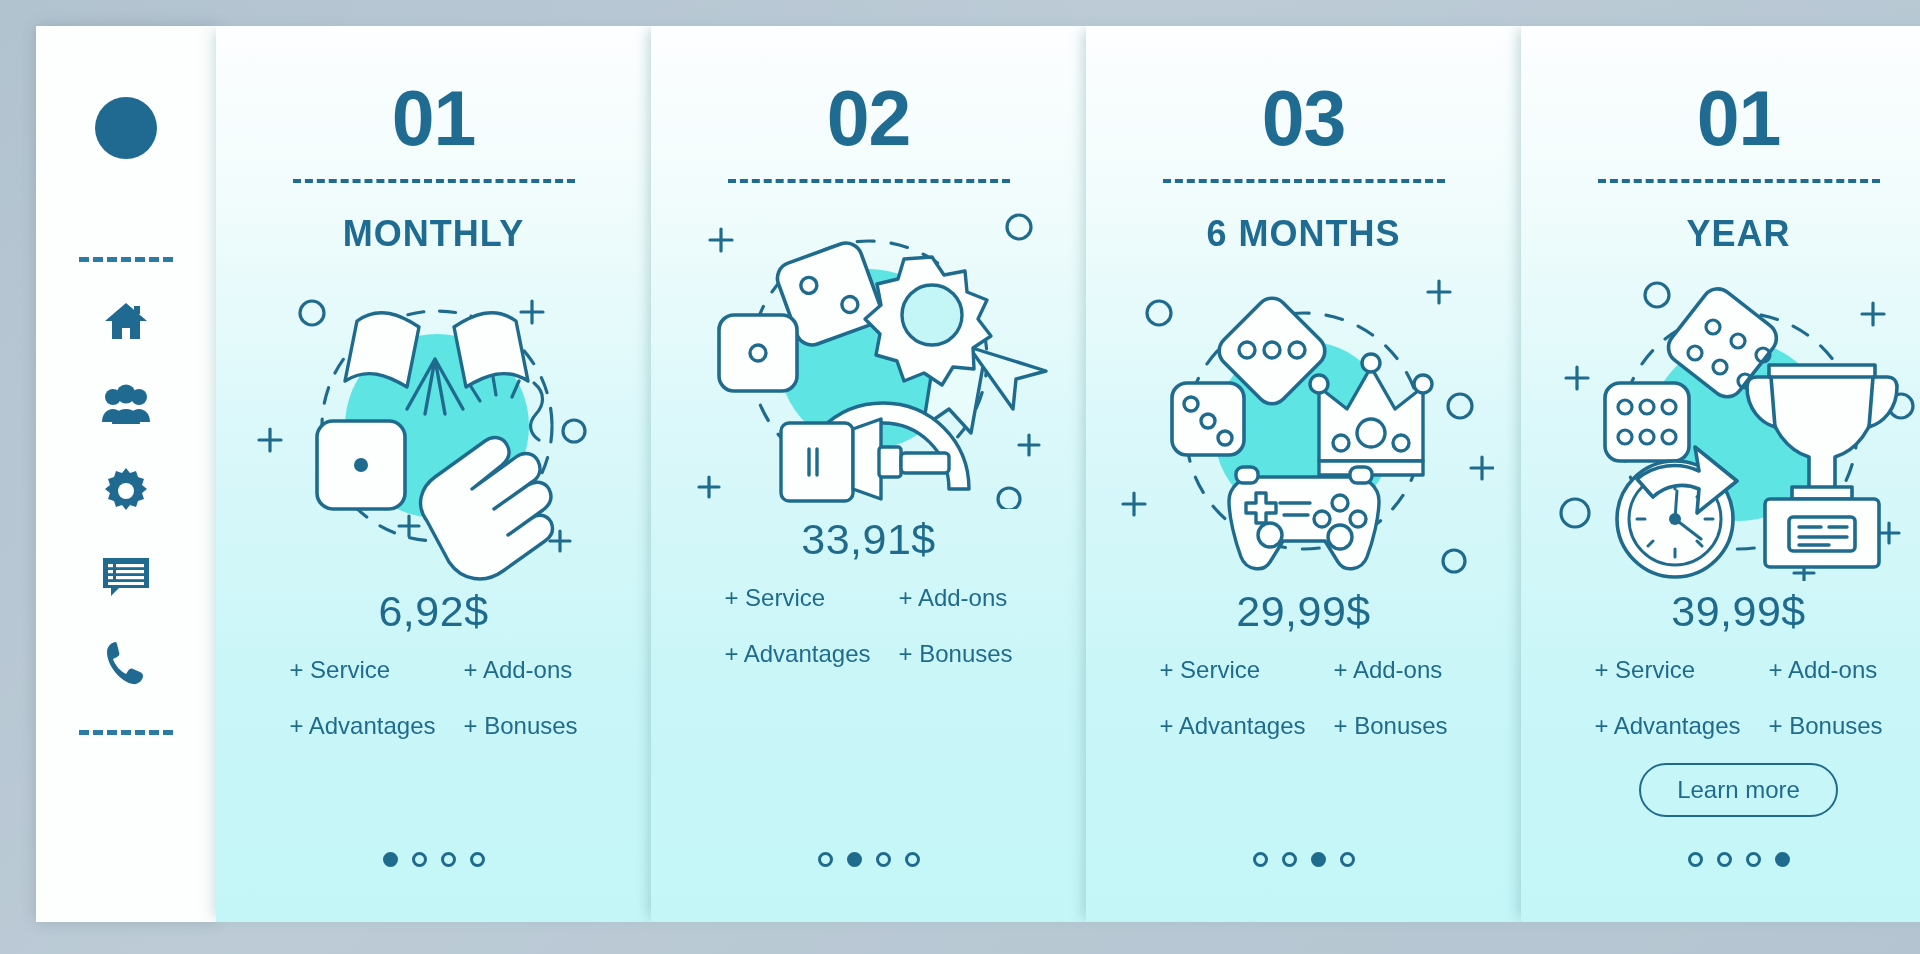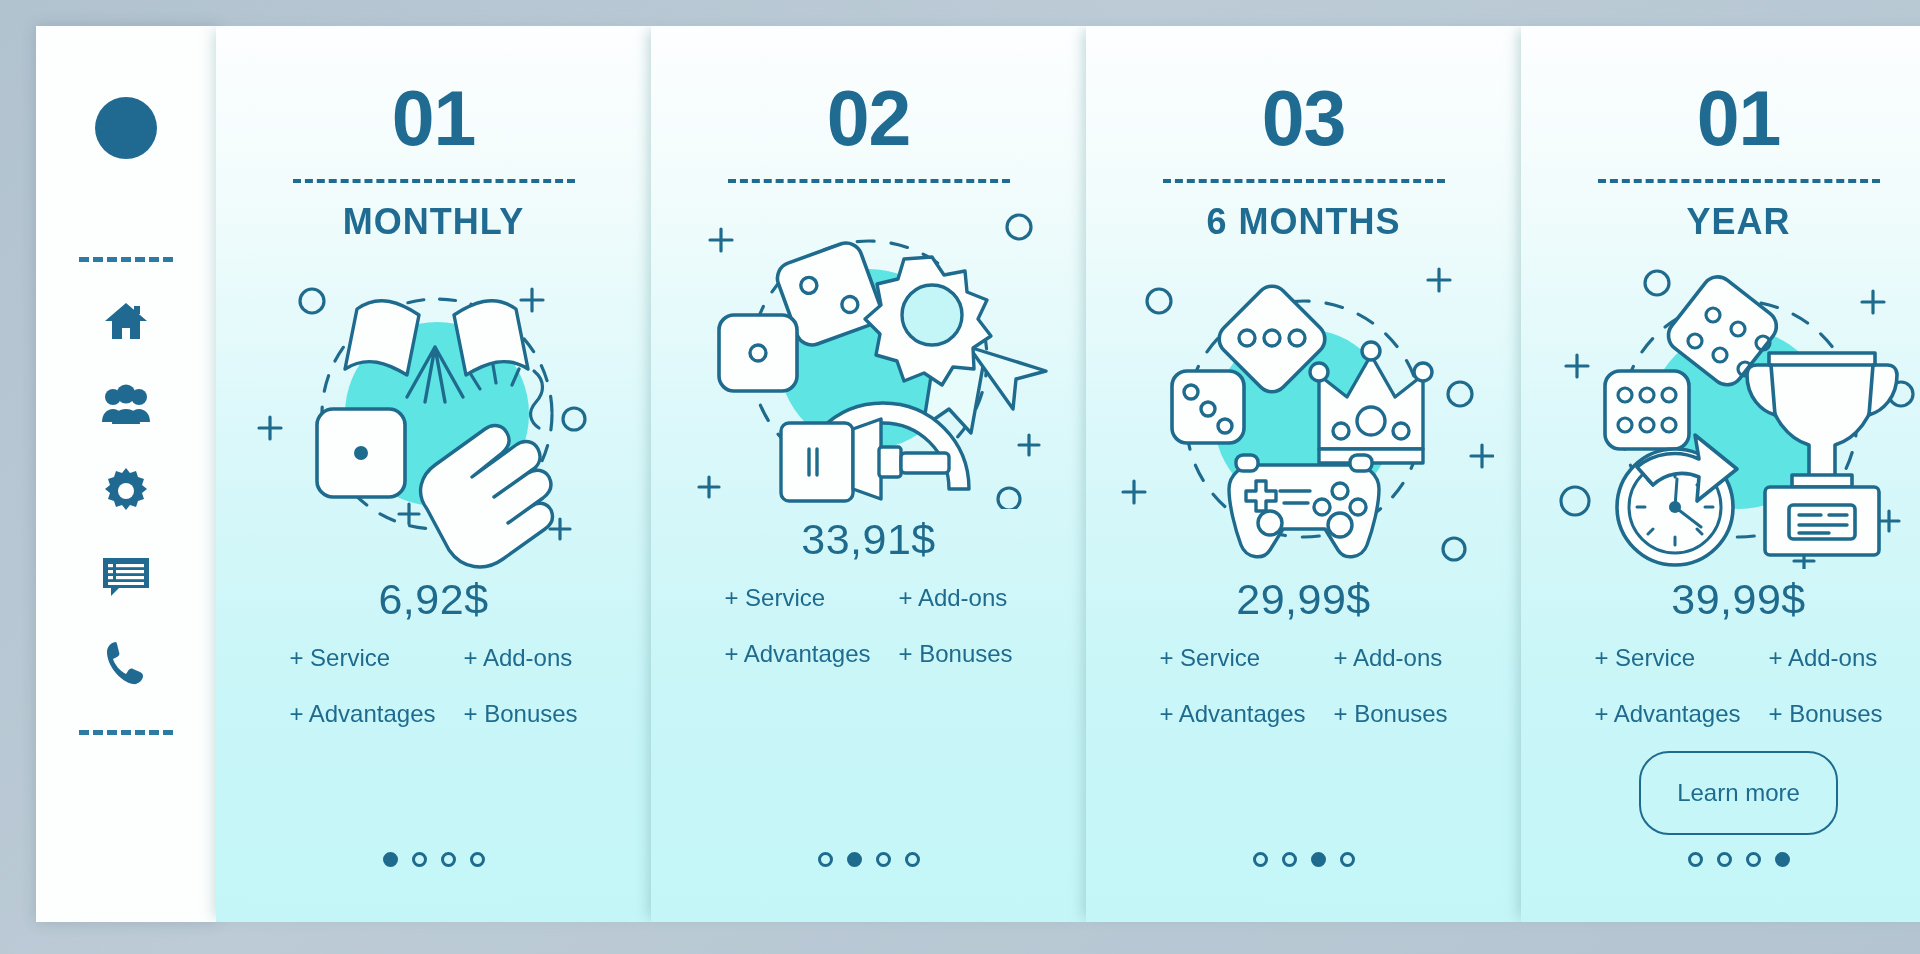--- a/index.html
+++ b/index.html
@@ -63,21 +63,21 @@
     font-family: "Liberation Sans Narrow","Liberation Sans", sans-serif;
     font-size: 77px; font-weight: 700; letter-spacing: -1px;
     color: #1f6b91; line-height: 1;
   }
   .card-dash {
     margin-top: 22px;
     width: 282px; height: 0;
     border-top: 4px dashed #1f6b91;
   }
   .card-title {
-    margin-top: 18px;
+    margin-top: 30px;
     font-family: "Liberation Sans Narrow","Liberation Sans", sans-serif;
     font-size: 36px; font-weight: 700; letter-spacing: 1px;
     color: #1f6b91; text-transform: uppercase;
   }
 
   .illus {
     margin-top: 16px;
     width: 380px; height: 310px;
     position: relative;
   }
@@ -94,21 +94,21 @@
     grid-template-columns: auto auto;
     column-gap: 22px; row-gap: 4px;
     font-size: 24px; color: #1f6b8e;
     white-space: nowrap;
     gap: 28px;
   }
   .features span { line-height: 1.15; }
 
   .learn-btn {
     margin-top: 24px;
-    padding: 26px 36px;
+    padding: 11px 36px;
     border: 2px solid #1f6b8e;
     border-radius: 30px;
     color: #1f6b8e;
     font-size: 24px;
     background: transparent;
     cursor: pointer;
     font-family: "Liberation Sans", sans-serif;
   }
 
   .dots {

